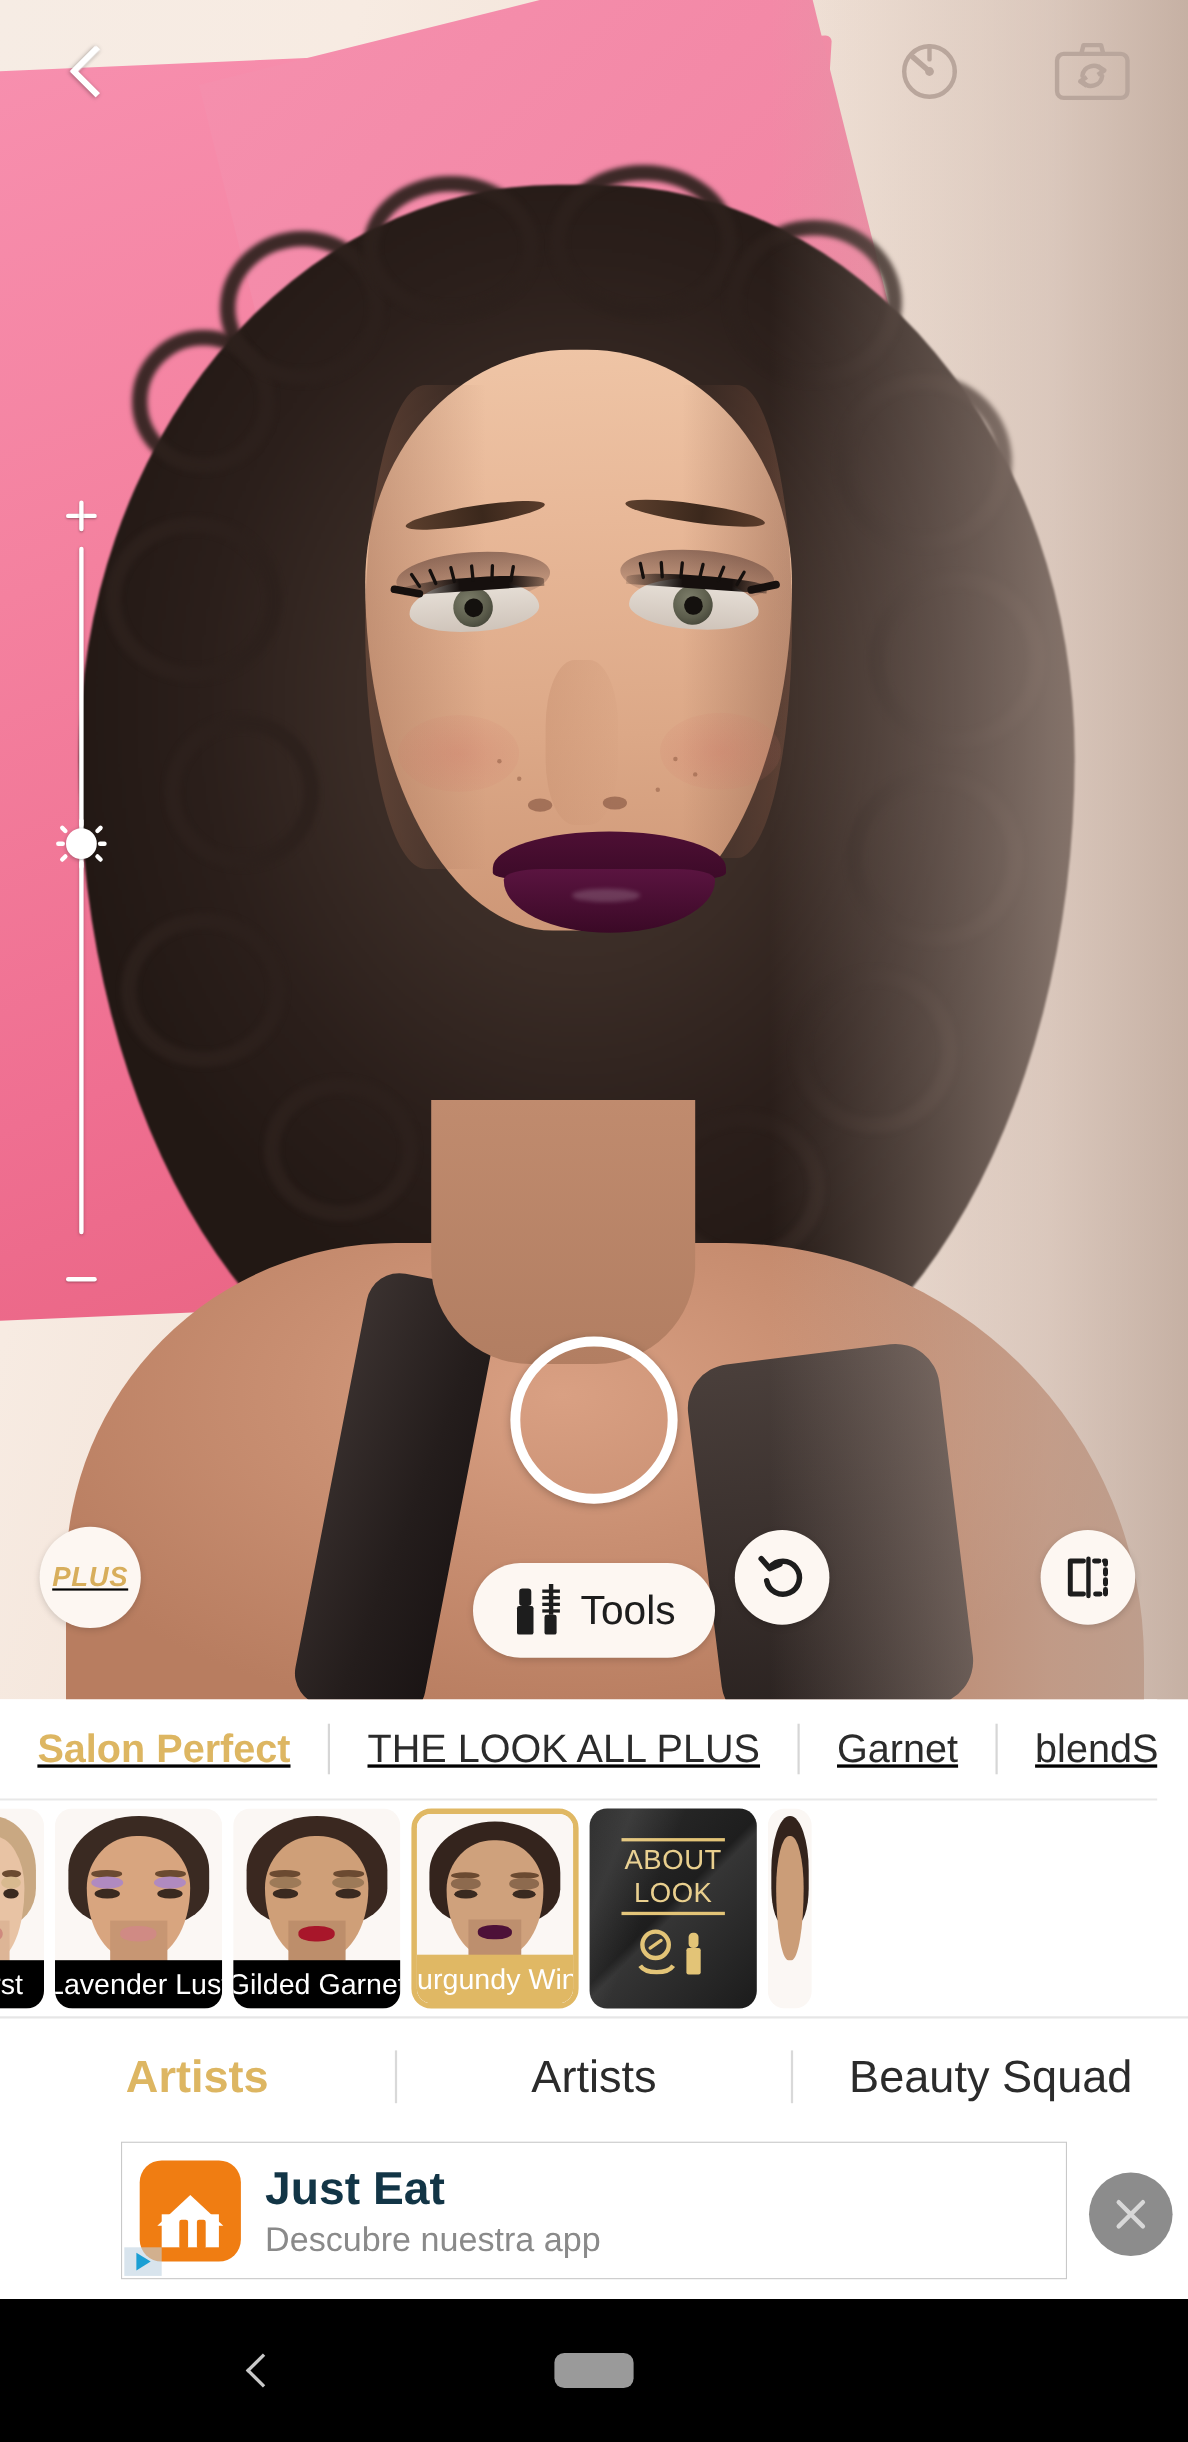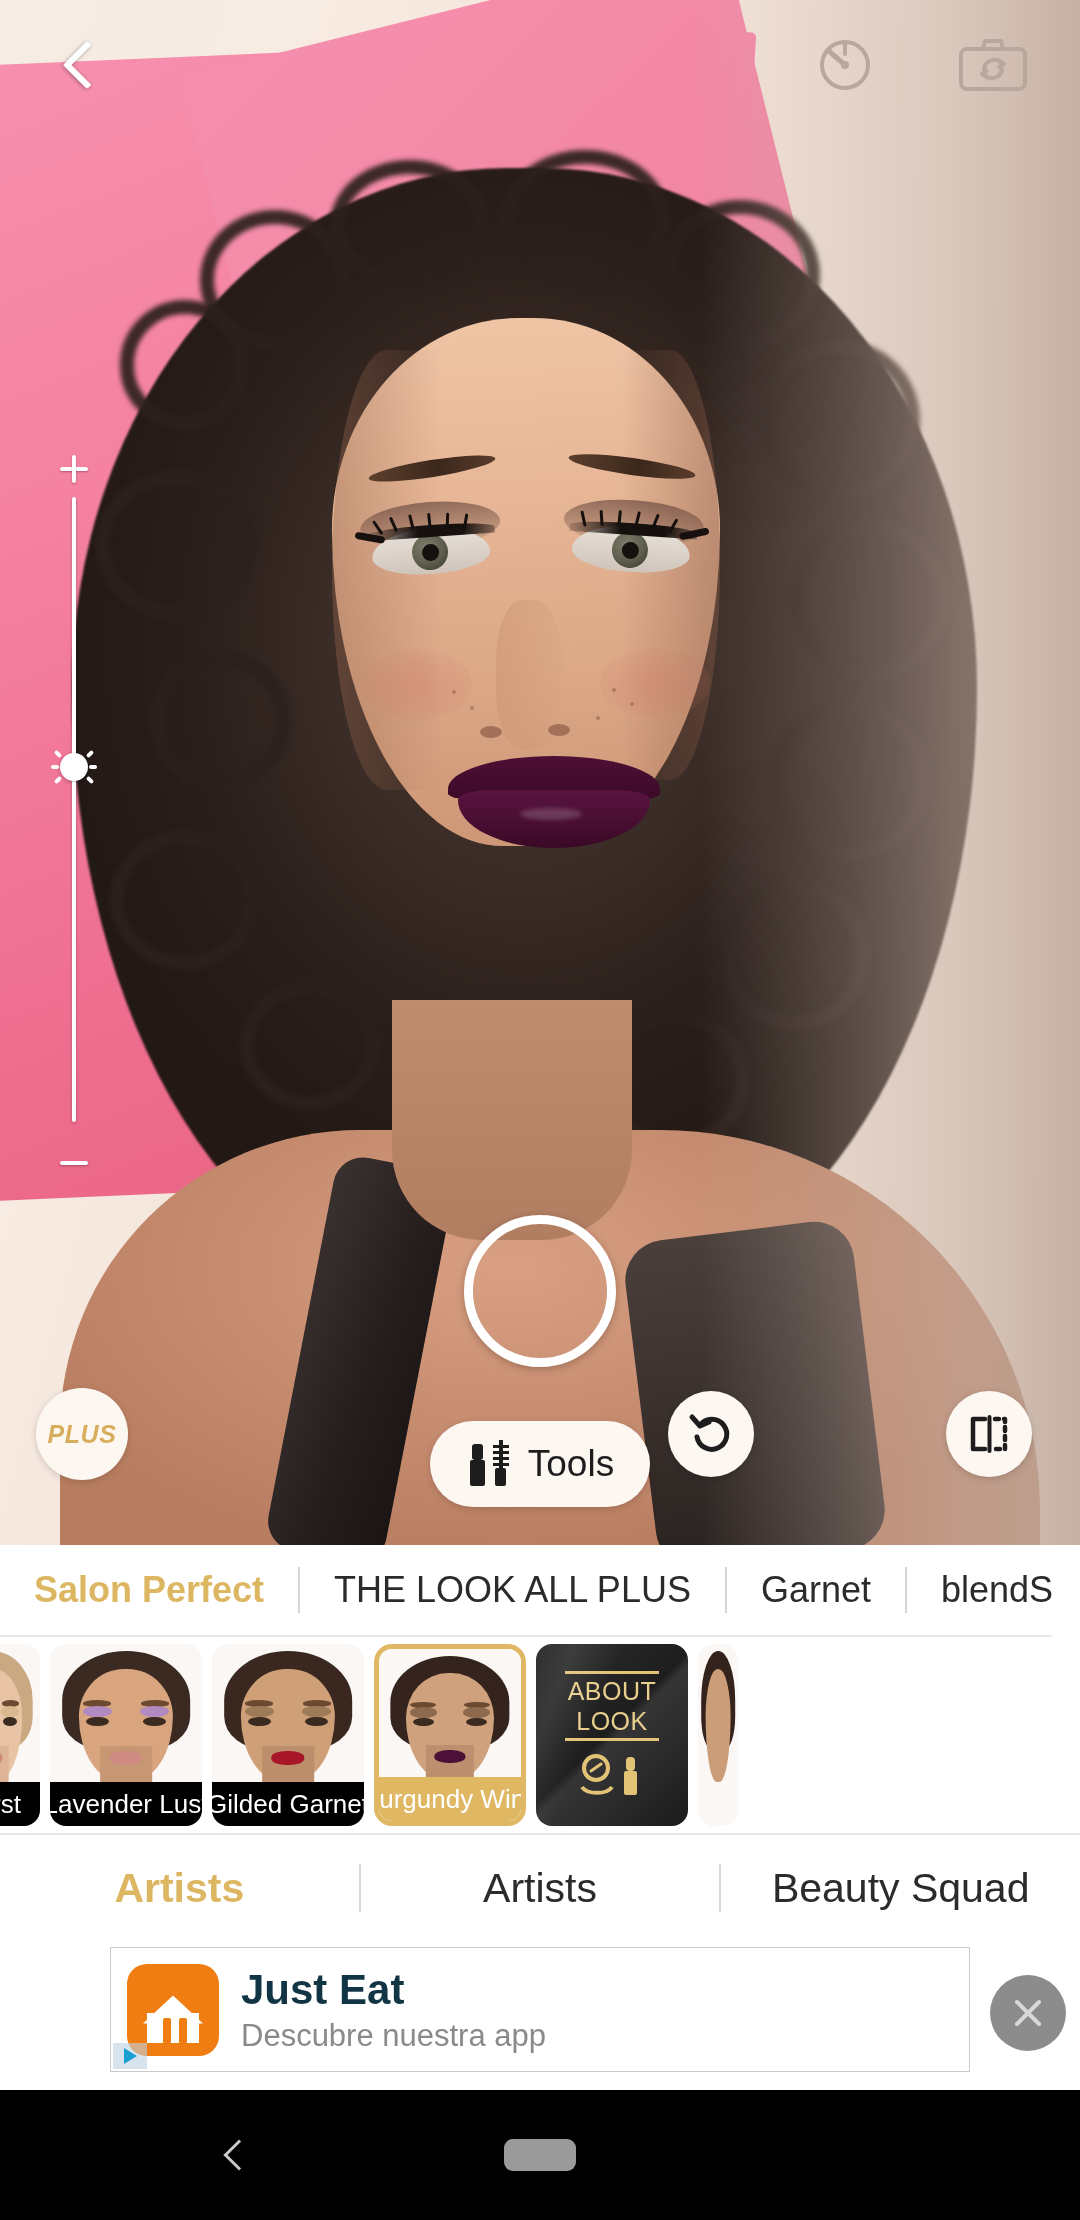--- a/index.html
+++ b/index.html
@@ -215,20 +215,21 @@
   }
 
   
   .cam-toolbar {
     position:absolute; left:0; top:1388px; width:1080px; height:115px; z-index:20;
   }
   .round-btn {
     position:absolute; width:92px; height:92px; border-radius:50%;
     background:#fdf7f2; display:flex; align-items:center; justify-content:center;
     box-shadow:0 2px 7px rgba(0,0,0,.16);
+    text-decoration:underline;
   }
   .plus-btn { left:36px; top:0; }
   .plus-btn span {
     font-size:25px; font-weight:bold; font-style:italic; color:#d8ae5c;
     letter-spacing:.6px;
   }
   .tools-pill {
     position:absolute; left:430px; top:3px; width:220px; height:86px;
     border-radius:44px; background:#fdf7f2;
     display:flex; align-items:center; justify-content:center; gap:12px;
@@ -237,20 +238,21 @@
   }
   .tools-pill .label { font-size:37px; color:#1d1d1d; }
   .undo-btn { left:668px; top:3px; width:86px; height:86px; }
   .compare-btn { left:946px; top:3px; width:86px; height:86px; }
 
   
   .brandbar {
     position:absolute; left:0; top:1545px; width:1052px; height:92px;
     background:#fff; display:flex; align-items:center; overflow:hidden;
     border-bottom:2px solid #e8e8e8;
+    text-decoration:underline;
   }
   .brandbar .tab {
     font-size:36px; color:#2b2b2b; white-space:nowrap;
     padding:0 34px; display:flex; align-items:center; height:100%;
   }
   .brandbar .tab.active { color:#ddb662; font-weight:bold; }
   .vdiv { width:2px; height:46px; background:#d6d6d6; flex:none; }
 
   
   .lookstrip {

